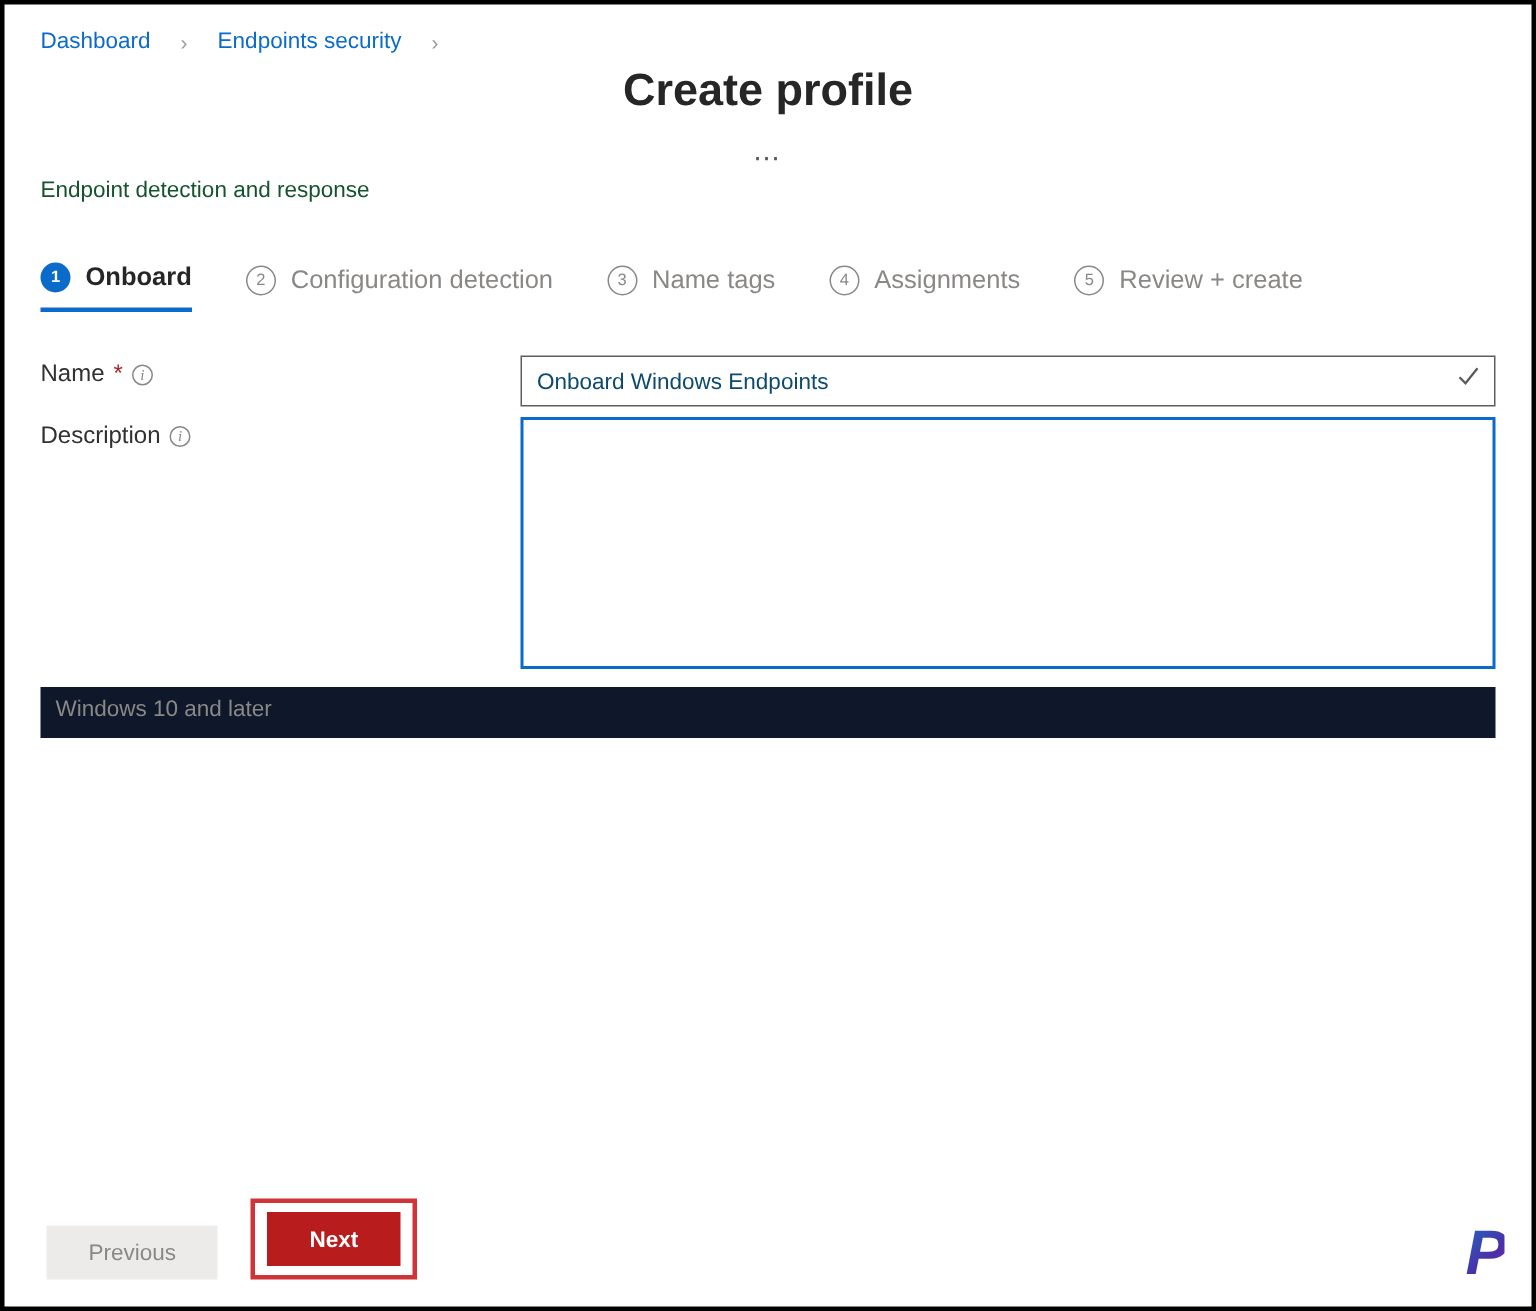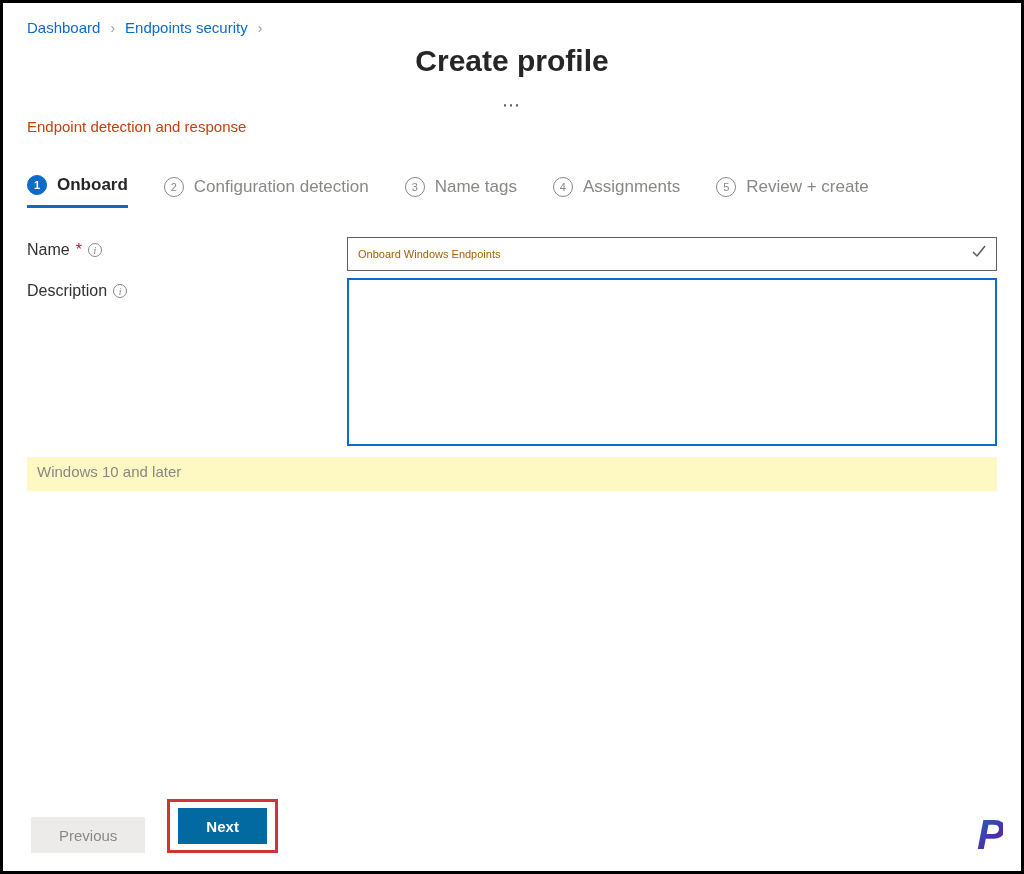--- a/index.html
+++ b/index.html
@@ -16,42 +16,42 @@
     border: 3px solid #000;
     position: relative;
     padding: 16px 24px 0 24px;
     display: flex;
     flex-direction: column;
   }
   
   .breadcrumb {
     display: flex;
     align-items: center;
-    gap: 10px;
+    gap: 20px;
     font-size: 15px;
     margin-bottom: 8px;
   }
   .breadcrumb a { color: #0b6bcb; text-decoration: none; cursor: pointer; }
   .breadcrumb .sep { color: #9b9b9b; font-size: 14px; }
   
   .page-title-row {
     display: flex;
     align-items: center;
     gap: 16px;
     flex-direction: column;
   }
   .page-title {
     font-size: 30px;
     font-weight: 600;
     color: #262626;
   }
   .more-dots { color: #595959; cursor: pointer; font-size: 18px; letter-spacing: 2px; }
   .page-subtitle {
     font-size: 15px;
-    color: #c2410c;
+    color: #14532d;
     margin-top: 2px;
     margin-bottom: 40px;
   }
   
   .steps {
     display: flex;
     gap: 36px;
     border-bottom: 1px solid transparent;
     margin-bottom: 28px;
   }
@@ -107,23 +107,23 @@
     cursor: help;
   }
   .form-control {
     flex: 1;
   }
   .text-input {
     width: 100%;
     height: 34px;
     border: 1px solid #605e5c;
     padding: 0 36px 0 10px;
-    font-size: 11px;
+    font-size: 15px;
     font-family: inherit;
-    color: #a16207;
+    color: #0c4a6e;
     outline: none;
     position: relative;
   }
   .input-wrap { position: relative; }
   .valid-check {
     position: absolute;
     right: 10px; top: 50%;
     transform: translateY(-50%);
     color: #5a5a5a;
     pointer-events: none;
@@ -134,21 +134,21 @@
     border: 2px solid #0b6bcb;
     padding: 8px 10px;
     font-size: 15px;
     font-family: inherit;
     resize: none;
     outline: none;
   }
   .readonly-box {
     width: 100%;
     height: 34px;
-    background: #fef9c3;
+    background: #0f172a;
     color: #8a8886;
     padding: 6px 10px;
     font-size: 15px;
   }
   
   .footer {
     position: absolute;
     left: 28px; right: 24px; bottom: 18px;
     display: flex;
     align-items: flex-end;
@@ -161,21 +161,21 @@
     border: none;
     cursor: pointer;
     font-family: inherit;
   }
   .btn-prev {
     background: #edebe9;
     color: #8a8886;
     cursor: default;
   }
   .btn-next {
-    background: #0369a1;
+    background: #b91c1c;
     color: #fff;
     font-weight: 600;
   }
   .next-highlight {
     border: 3px solid #d13438;
     padding: 6px 8px;
     display: inline-flex;
   }
   .logo {
     position: absolute;

